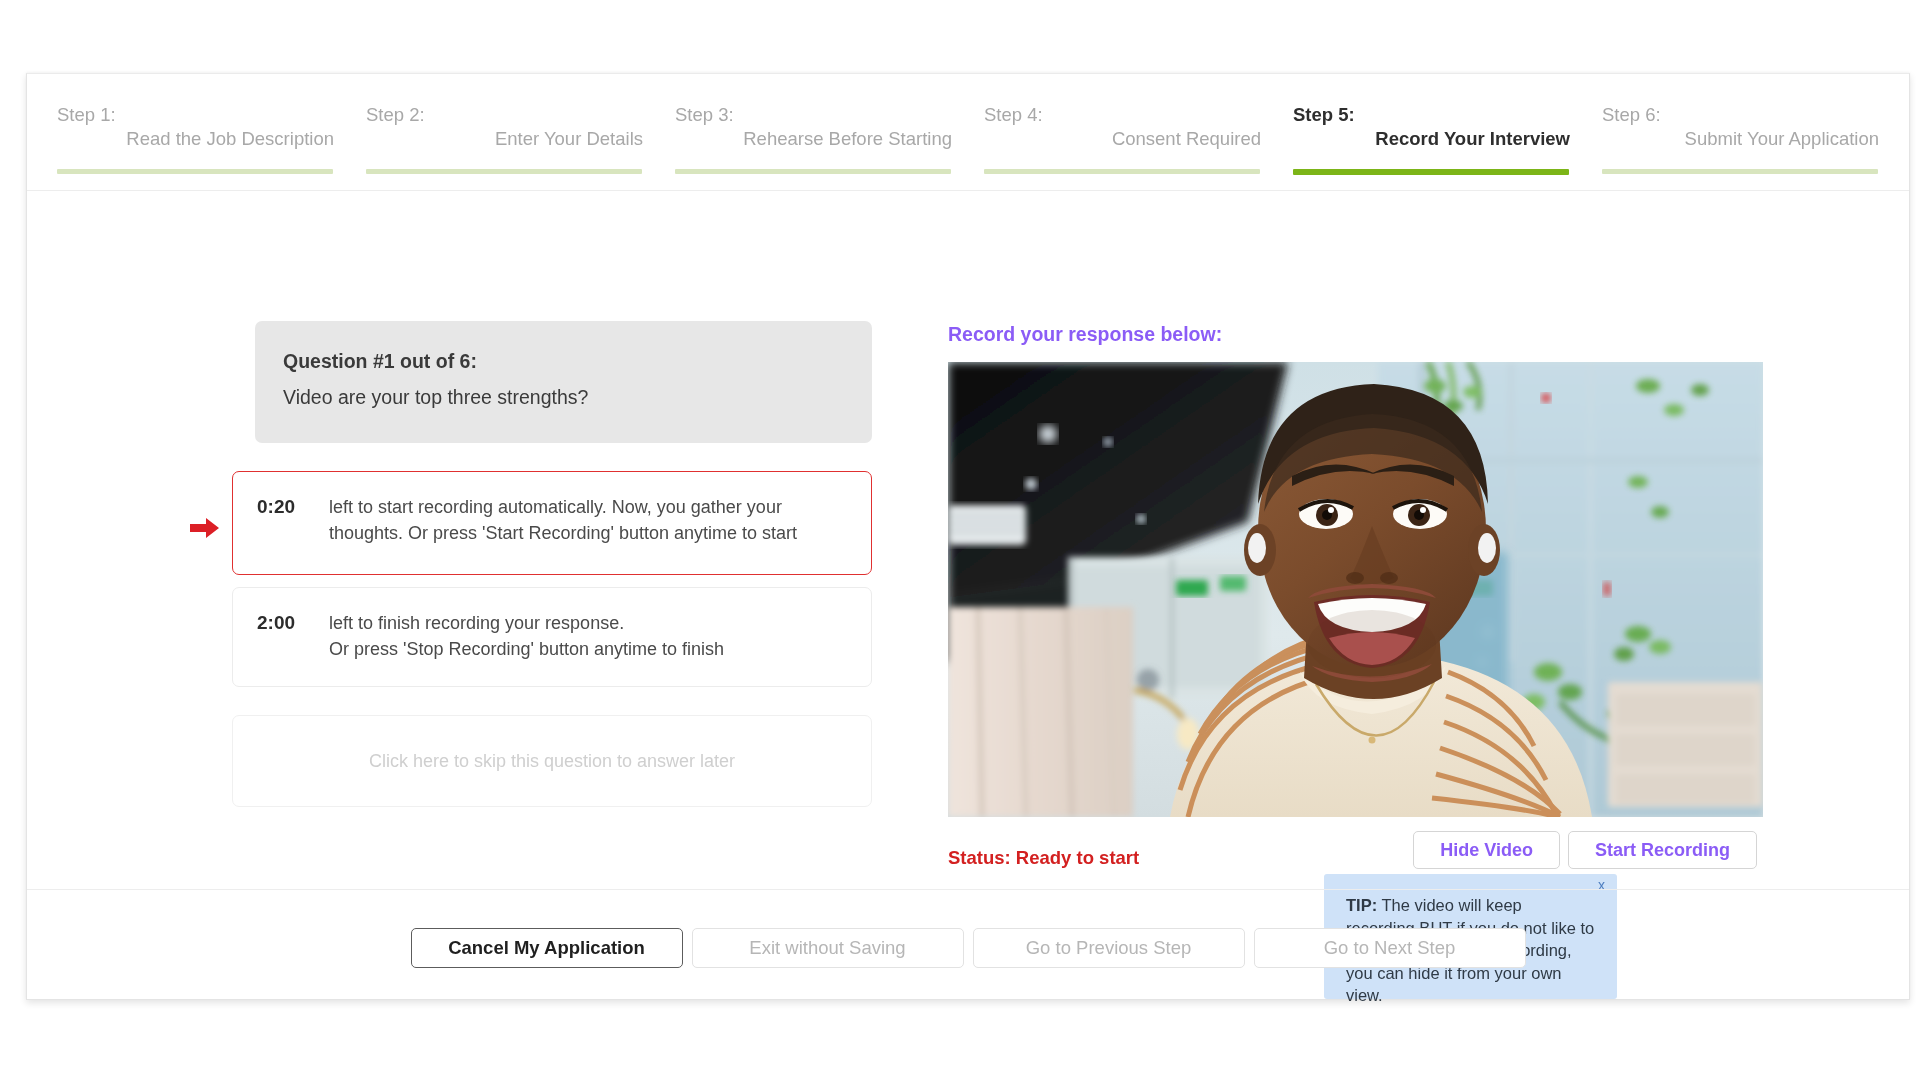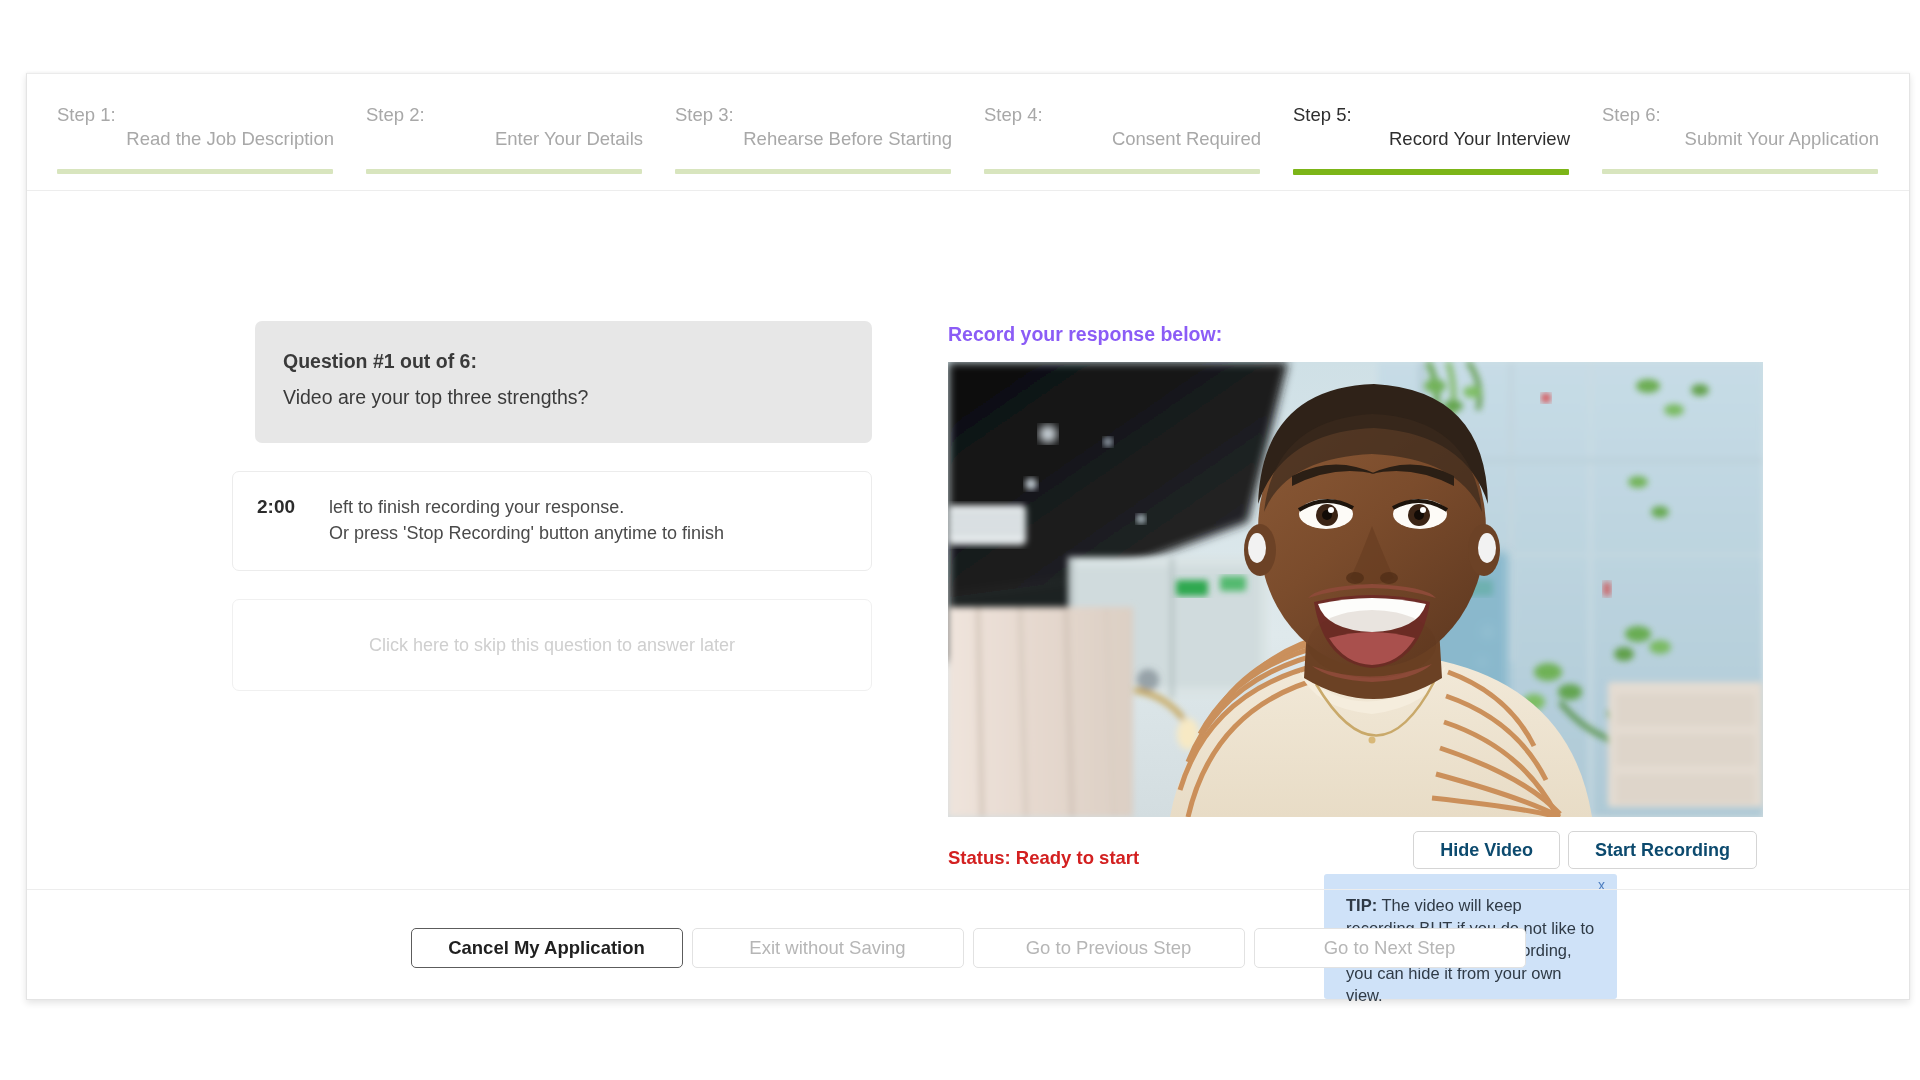--- a/index.html
+++ b/index.html
@@ -48,21 +48,21 @@
   .step-title {
     font-size: 18.5px;
     color: #a8a8a8;
     line-height: 24px;
     white-space: nowrap;
     text-align: right;
   }
   .step.active .step-num,
   .step.active .step-title {
     color: #2e2e2e;
-    font-weight: normal;
+    font-weight: bold;
   }
   .step-bar {
     position: absolute;
     left: 16px;
     right: 17px;
     bottom: 16px;
     height: 5px;
     background: #d8e5be;
     border-radius: 1px;
   }
@@ -213,21 +213,21 @@
     display: flex;
     gap: 8px;
   }
   .vbtn {
     border: 1px solid #d5d5d5;
     border-radius: 5px;
     background: #ffffff;
     font-family: "Liberation Sans", sans-serif;
     font-size: 18px;
     font-weight: bold;
-    color: #0c4a6e;
+    color: #8b5cf6;
     height: 38px;
     padding: 0 26px;
     cursor: pointer;
     white-space: nowrap;
   }
 
   
   .tip-box {
     position: absolute;
     left: 1297px;
@@ -337,20 +337,33 @@
 
     <div class="left-col">
 
       <div class="question-box">
         <div class="question-label">Question #1 out of 6:</div>
         <div class="question-text">Video are your top three strengths?</div>
       </div>
 
       <div class="timer-list">
 
+        <div class="timer-row highlight">
+          <span class="arrow-marker">
+            <svg viewBox="0 0 30 22" xmlns="http://www.w3.org/2000/svg">
+              <path d="M0 7 L16 7 L16 1 L29 11 L16 21 L16 15 L0 15 Z" fill="#dc1f26"></path>
+            </svg>
+          </span>
+          <span class="timer-value">0:20</span>
+          <span class="timer-desc">
+            <span>left to start recording automatically. Now, you gather your</span>
+            <br>
+            <span>thoughts. Or press 'Start Recording' button anytime to start</span>
+          </span>
+        </div>
 
         <div class="timer-row">
           <span class="timer-value">2:00</span>
           <span class="timer-desc">
             <span>left to finish recording your response.</span>
             <br>
             <span>Or press 'Stop Recording' button anytime to finish</span>
           </span>
         </div>
 

